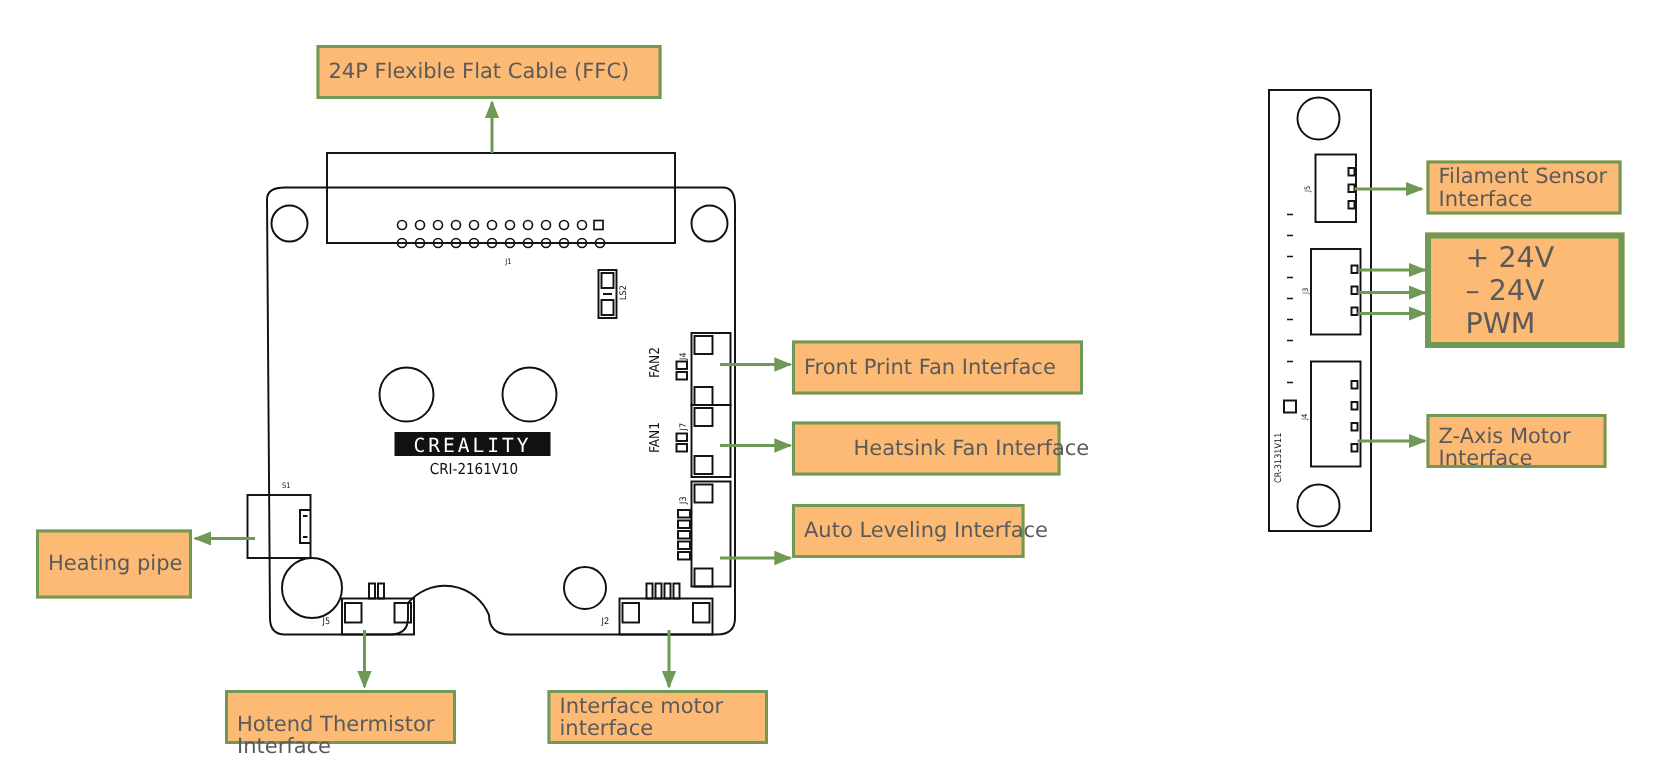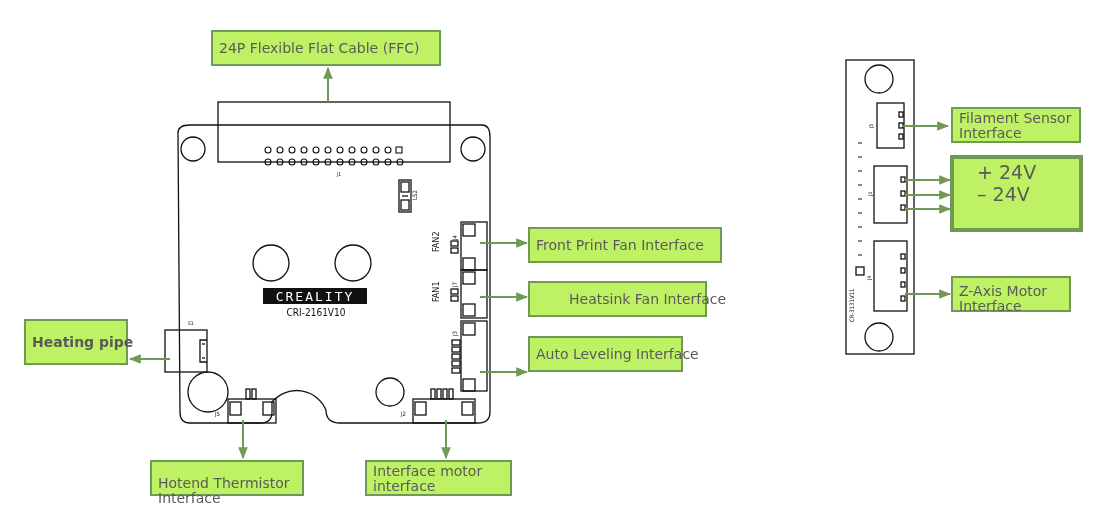--- a/index.html
+++ b/index.html
@@ -1,18 +1,18 @@
 <!DOCTYPE html>
 <html><head>
 <meta charset="utf-8">
 <style>
   html, body { margin:0; padding:0; background:#ffffff; }
   body { width:1119px; height:511px; position:relative; overflow:hidden; font-family:"DejaVu Sans", sans-serif; }
   svg { position:absolute; left:0; top:0; }
-  .lbl { position:absolute; box-sizing:border-box; border:2px solid #6e9a55; color:#5a5a5a; font-size:14px; line-height:15px; padding:4px 6px; background:#bef264; white-space:nowrap; }
+  .lbl { position:absolute; box-sizing:border-box; border:2px solid #6e9a55; color:#5a5a5a; font-size:14px; line-height:15px; padding:4px 6px; background:#fdba74; white-space:nowrap; }
   .lbl.thick { border-width:4px; font-size:19px; line-height:22px; padding:2px 23px; }
   .pcb-text { font-family:"DejaVu Sans Condensed","DejaVu Sans", sans-serif; fill:#111; }
 </style>
 </head>
 <body>
 
 <svg width="1119" height="511" viewBox="0 0 1119 511">
   <defs>
     <marker id="arr" viewBox="0 0 10 10" refX="9" refY="5" markerWidth="6" markerHeight="6" orient="auto-start-reverse">
       <path d="M0,1 L10,5 L0,9 z" fill="#6e9a55"></path>
@@ -173,35 +173,36 @@
 </div>
 <div class="lbl" style="left:528px;top:227px;width:194px;height:36px;line-height:24px;">
   <span>Front Print Fan Interface</span>
 </div>
 <div class="lbl" style="left:528px;top:281px;width:179px;height:36px;line-height:24px;padding-left:39px;">
   <span>Heatsink Fan Interface</span>
 </div>
 <div class="lbl" style="left:528px;top:336px;width:155px;height:36px;line-height:24px;">
   <span>Auto Leveling Interface</span>
 </div>
-<div class="lbl" style="left:24px;top:319px;width:104px;height:46px;line-height:34px;font-weight:bold;">
+<div class="lbl" style="left:24px;top:353px;width:104px;height:46px;line-height:34px;">
   <span>Heating pipe</span>
 </div>
 <div class="lbl" style="left:150px;top:460px;width:154px;height:36px;padding-top:14px;">
   <div>Hotend Thermistor</div>
   <div>Interface</div>
 </div>
 <div class="lbl" style="left:365px;top:460px;width:147px;height:36px;padding-top:2px;">
   <div>Interface motor</div>
   <div>interface</div>
 </div>
 <div class="lbl" style="left:951px;top:107px;width:130px;height:36px;padding-top:2px;">
   <div>Filament Sensor</div>
   <div>Interface</div>
 </div>
 <div class="lbl thick" style="left:950px;top:155px;width:133px;height:77px;">
   <div>+ 24V</div>
   <div>– 24V</div>
+  <div>PWM</div>
 </div>
 <div class="lbl" style="left:951px;top:276px;width:120px;height:36px;padding-top:6px;">
   <div>Z-Axis Motor</div>
   <div>Interface</div>
 </div>
 
 </body></html>

